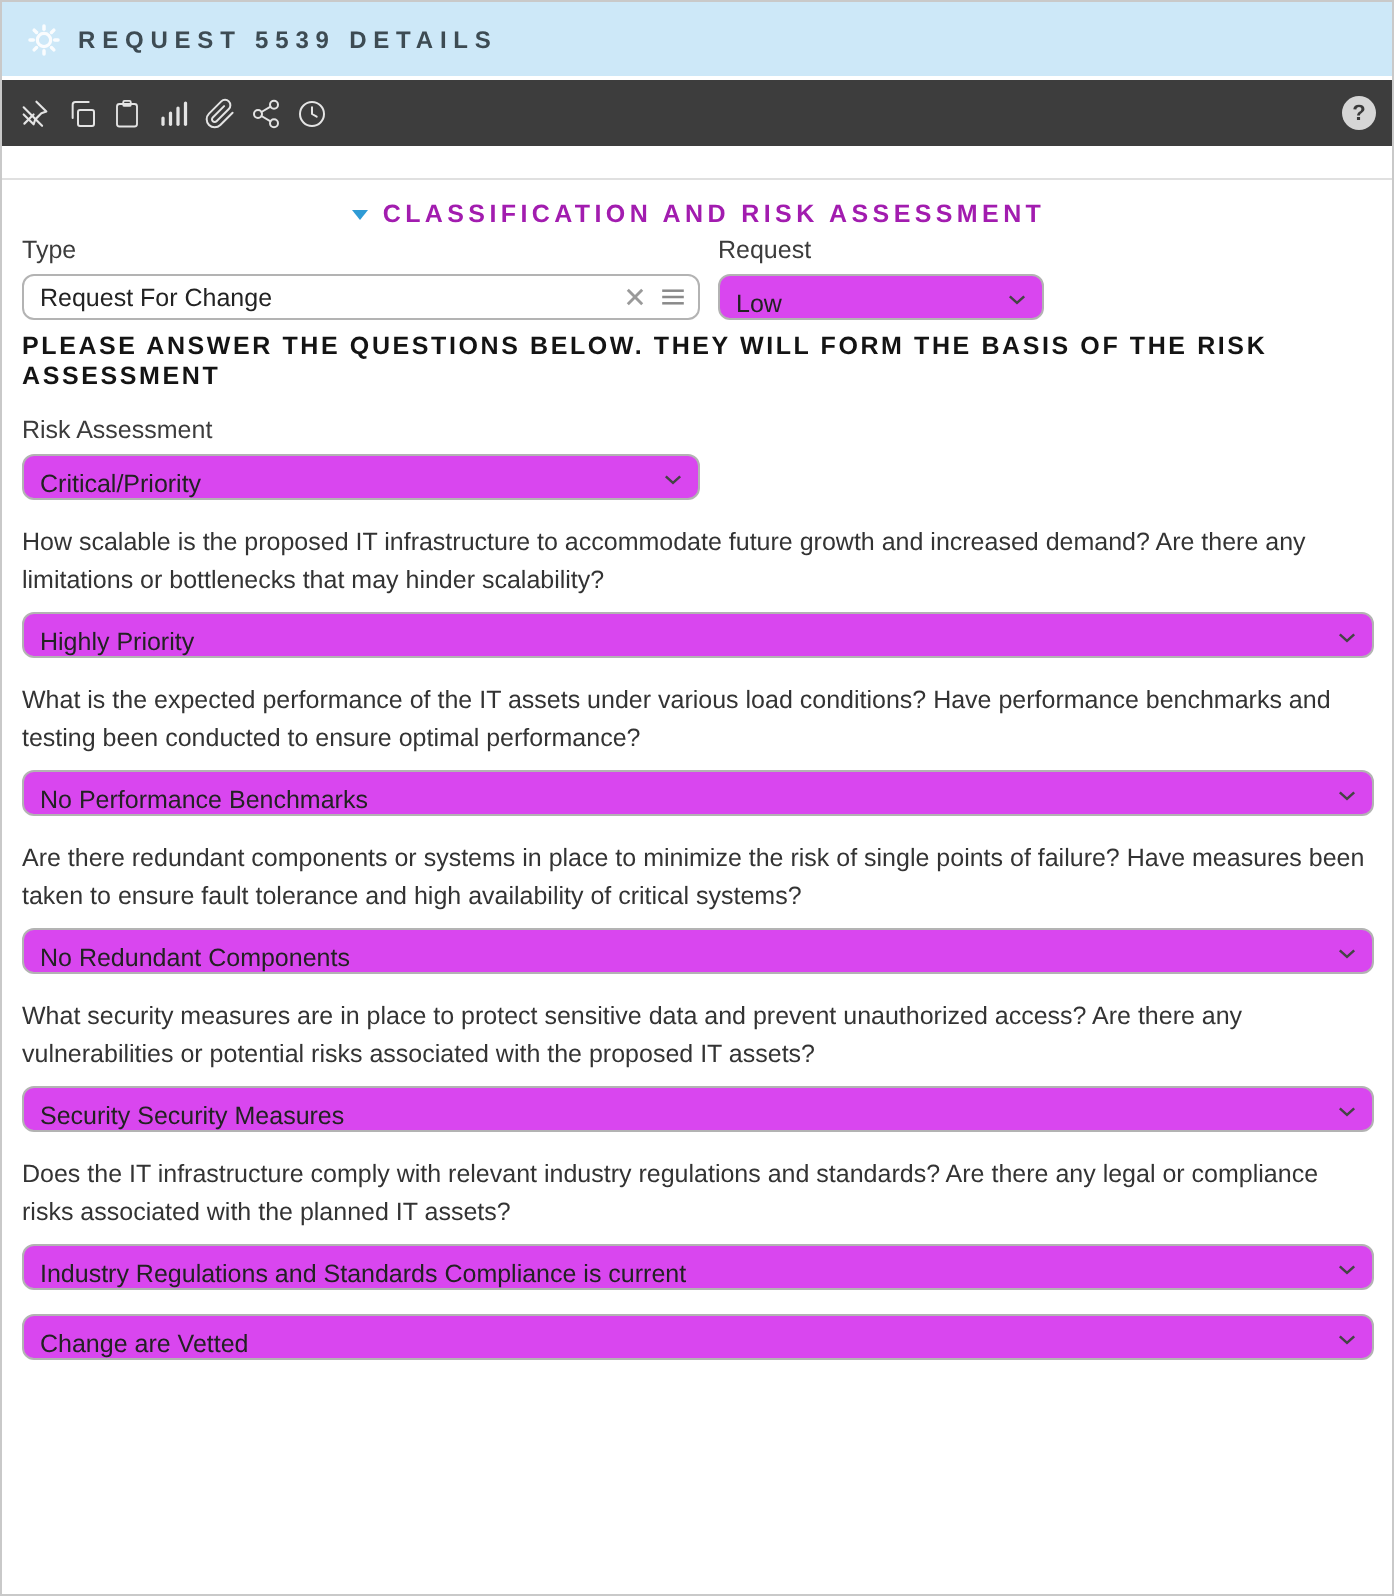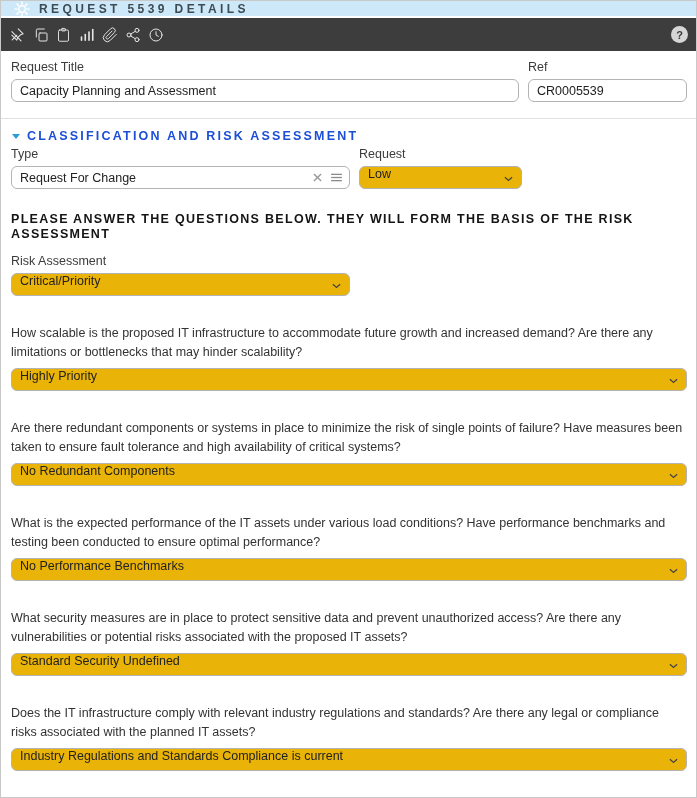--- a/index.html
+++ b/index.html
@@ -7,21 +7,21 @@
   body { font-family: "Liberation Sans", sans-serif; }
   .page {
     width: 697px; height: 798px;
     border: 1px solid #c9c9c9;
     background: #fff;
     overflow: hidden;
     position: relative;
   }
   
   .titlebar {
-    height: 15px;
+    height: 37px;
     background: #cde8f8;
     display: flex; align-items: center;
     padding-left: 13px;
   }
   .gear { display:flex; align-items:center; margin-right:9px; opacity:.9; }
   .panel-title {
     font-size: 12px; font-weight: 600;
     letter-spacing: 3.4px;
     color: #3d4b53;
   }
@@ -67,43 +67,43 @@
     outline: none; background:#fff;
   }
   .inwrap { position: relative; }
   .inwrap input { }
   .infield-icons { position:absolute; right:8px; top:0; height:23px; display:flex; align-items:center; gap:9px; }
   .infield-icons svg { display:block; cursor:pointer; }
   .divider { border-top: 1px solid #e0e0e0; margin-top: 16px; }
   .section-head {
     display: flex; align-items: center; gap: 7px;
     margin: 10px 0 0 1px;
-    color: #1d4ed8; font-size: 12.5px; font-weight: 600;
-    letter-spacing: 2.2px; cursor: pointer;
+    color: #a21caf; font-size: 12.5px; font-weight: 600;
+    letter-spacing: 2.2px; cursor: pointer; justify-content: center;
   }
   .caret { width:0; height:0; border-left:4px solid transparent; border-right:4px solid transparent; border-top:5px solid #2f9bd5; }
   .banner {
-    margin-top: 23px;
+    margin-top: 6px;
     font-size: 12.5px; font-weight: bold; color: #141414;
     letter-spacing: 1.3px; line-height: 15px;
   }
   .mt-sec { margin-top: 4px; }
   
   .sel {
     position: relative; height: 23px;
     border: 1px solid #b3b3b3; border-radius: 6px;
-    background: #eab308;
-    display: flex; align-items: flex-start;
+    background: #d946ef;
+    display: flex; align-items: flex-end;
     padding: 0 22px 0 8px;
     font-size: 12.5px; color: #222;
     cursor: pointer; width: 100%;
   }
   .sel .chev { position: absolute; right: 8px; top: 9px; }
   .chev polyline { fill:none; stroke:#444; stroke-width:1.4; }
-  .q { margin-top: 28px; }
+  .q { margin-top: 12px; }
   .qtext { font-size: 12.5px; color: #333; line-height: 19px; max-width: 680px; }
   .q .sel { margin-top: 6px; }
 </style>
 </head>
 <body>
 
 <div class="page">
 
   <div class="titlebar">
     <span class="gear">
@@ -168,33 +168,20 @@
     </button>
     <button class="tbtn">
       <svg width="16" height="16" viewBox="0 0 24 24">
         <circle cx="12" cy="12" r="9"></circle>
         <polyline points="12 7 12 12 15.5 14"></polyline>
       </svg>
     </button>
     <button class="help">?</button>
   </div>
 
-  <div class="content">
-
-    <div class="row">
-      <div class="col-title">
-        <div class="label">Request Title</div>
-        <input class="tin" type="text" value="Capacity Planning and Assessment" style="">
-      </div>
-      <div class="col-ref">
-        <div class="label">Ref</div>
-        <input class="tin" type="text" value="CR0005539" style="">
-      </div>
-    </div>
-  </div>
 
   <div class="divider"></div>
 
   <div class="content">
 
     <div class="section-head">
       <span class="caret"></span>
       <span>CLASSIFICATION AND RISK ASSESSMENT</span>
     </div>
 
@@ -245,43 +232,43 @@
       <div class="qtext">How scalable is the proposed IT infrastructure to accommodate future growth and increased demand? Are there any limitations or bottlenecks that may hinder scalability?</div>
       <div class="sel">
         <span>Highly Priority</span>
         <svg class="chev" width="9" height="6" viewBox="0 0 10 6">
             <polyline points="1,1 5,4.6 9,1"></polyline>
           </svg>
       </div>
     </div>
 
     <div class="q">
+      <div class="qtext">What is the expected performance of the IT assets under various load conditions? Have performance benchmarks and testing been conducted to ensure optimal performance?</div>
+      <div class="sel">
+        <span>No Performance Benchmarks</span>
+        <svg class="chev" width="9" height="6" viewBox="0 0 10 6">
+            <polyline points="1,1 5,4.6 9,1"></polyline>
+          </svg>
+      </div>
+    </div>
+
+    <div class="q">
       <div class="qtext">Are there redundant components or systems in place to minimize the risk of single points of failure? Have measures been taken to ensure fault tolerance and high availability of critical systems?</div>
       <div class="sel">
         <span>No Redundant Components</span>
         <svg class="chev" width="9" height="6" viewBox="0 0 10 6">
             <polyline points="1,1 5,4.6 9,1"></polyline>
           </svg>
       </div>
     </div>
 
     <div class="q">
-      <div class="qtext">What is the expected performance of the IT assets under various load conditions? Have performance benchmarks and testing been conducted to ensure optimal performance?</div>
-      <div class="sel">
-        <span>No Performance Benchmarks</span>
-        <svg class="chev" width="9" height="6" viewBox="0 0 10 6">
-            <polyline points="1,1 5,4.6 9,1"></polyline>
-          </svg>
-      </div>
-    </div>
-
-    <div class="q">
       <div class="qtext">What security measures are in place to protect sensitive data and prevent unauthorized access? Are there any vulnerabilities or potential risks associated with the proposed IT assets?</div>
       <div class="sel">
-        <span>Standard Security Undefined</span>
+        <span>Security Security Measures</span>
         <svg class="chev" width="9" height="6" viewBox="0 0 10 6">
             <polyline points="1,1 5,4.6 9,1"></polyline>
           </svg>
       </div>
     </div>
 
     <div class="q">
       <div class="qtext">Does the IT infrastructure comply with relevant industry regulations and standards? Are there any legal or compliance risks associated with the planned IT assets?</div>
       <div class="sel">
         <span>Industry Regulations and Standards Compliance is current</span>

